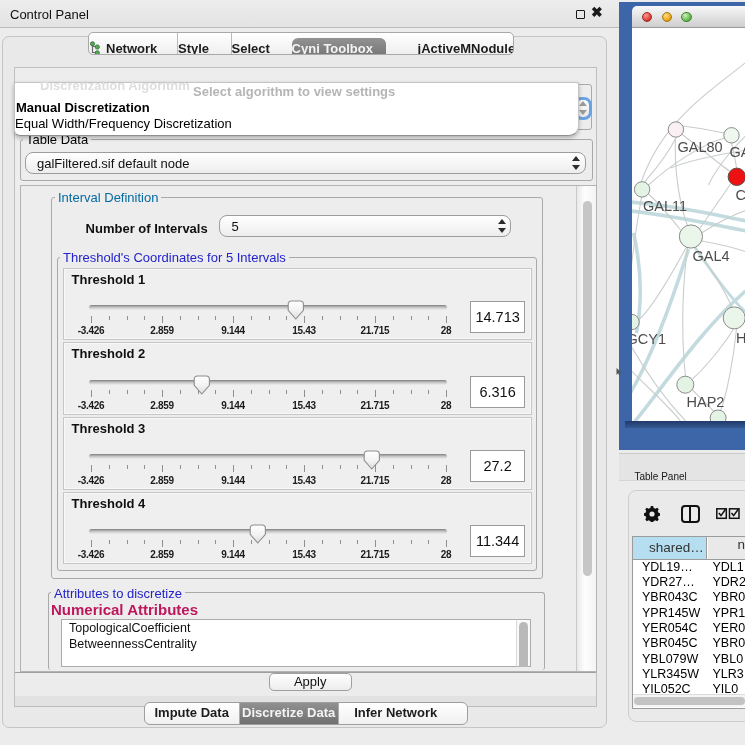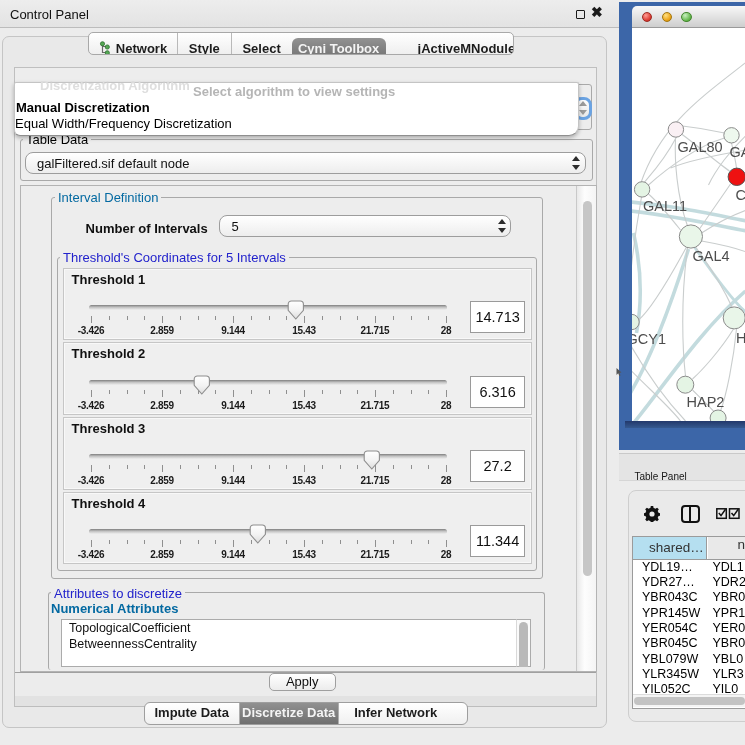--- a/index.html
+++ b/index.html
@@ -12,21 +12,21 @@
 #tbar .t { position:absolute; left:10px; top:7px; font-size:13px; color:#111; }
 #float { position:absolute; left:576px; top:10px; width:9px; height:9px; border:1.6px solid #1a1a1a; border-radius:1px; }
 #close { position:absolute; left:591px; top:4px; font-size:14px; font-weight:bold; color:#1a1a1a; }
 
 
 #outer { position:absolute; left:2px; top:36px; width:605px; height:692px; background:#e9e9e9; border:1px solid #c5c5c5; border-radius:7px; }
 #inner { position:absolute; left:13.5px; top:67px; width:583px; height:640px; background:#ededed; border:1px solid #bfbfbf; }
 
 
 #toptabs { position:absolute; left:88px; top:31.6px; height:23px; border:1px solid #a8a8a8; border-radius:5px; background:linear-gradient(#ffffff,#efefef); display:flex; align-items:center; font-size:13px; font-weight:bold; color:#1c1c1c; overflow:hidden; }
-#toptabs .seg { height:23px; line-height:22px; text-align:center;margin-top:12px; }
+#toptabs .seg { height:23px; line-height:22px; text-align:left;margin-top:12px; }
 #toptabs .div { width:1px; height:23px; background:#b9b9b9; }
 .darkseg { background:linear-gradient(#929292,#6e6e6e); color:#f4f4f4; }
 
 
 .gbox { position:absolute; border:1px solid #a9a9a9; border-radius:3px; }
 .glab { position:absolute; font-size:13px; background:#ededed; padding:0 3px; white-space:nowrap; }
 
 
 .combo { position:absolute; background:linear-gradient(#ffffff,#ededed); border:1px solid #9d9d9d; border-radius:8px; font-size:13px; color:#101010; }
 .combo .ctext { position:absolute; left:11px; top:50%; transform:translateY(-50%); }
@@ -49,21 +49,21 @@
 .vbox { position:absolute; left:470.1px; width:55px; height:32px; background:#ffffff; border:1px solid #9a9a9a; font-size:14.5px; color:#101010; text-align:center; line-height:30px; }
 
 
 #nlist { position:absolute; left:61px; top:619px; width:455px; height:48px; background:#ffffff; border:1px solid #ababab; border-right:none; font-size:12.5px; color:#101010; overflow:hidden; }
 #nlist div { padding-left:7px; height:16.3px; line-height:16.3px; }
 #lsb { position:absolute; left:516px; top:619px; width:14.5px; height:48px; background:#fafafa; border:1px solid #ababab; border-left:1px solid #d9d9d9; }
 #lsbthumb { position:absolute; left:518.5px; top:621.5px; width:9.5px; height:45px; background:#b9b9b9; border-radius:4.5px 4.5px 0 0; }
 
 
 #applybar { position:absolute; left:14.5px; top:672px; width:581px; height:24px; background:#ececec; border-top:1px solid #a0a0a0; }
-#applybtn { position:absolute; left:268.7px; top:672.5px; width:67px; height:18px; background:linear-gradient(#ffffff,#ececec); border:1px solid #9f9f9f; border-radius:5px; font-size:13px; color:#101010; text-align:center; line-height:16px; }
+#applybtn { position:absolute; left:268.7px; top:672.5px; width:83px; height:18px; background:linear-gradient(#ffffff,#ececec); border:1px solid #9f9f9f; border-radius:5px; font-size:13px; color:#101010; text-align:center; line-height:16px; }
 #band { position:absolute; left:14.5px; top:696px; width:581px; height:10.5px; background:#e2e2e2; border-bottom:1px solid #bdbdbd; }
 
 
 #bottabs { position:absolute; left:143.7px; top:701.5px; height:23px; border:1px solid #9e9e9e; border-radius:6px; background:linear-gradient(#ffffff,#f0f0f0); display:flex; align-items:center; font-size:13px; font-weight:bold; color:#1c1c1c; overflow:hidden; }
 #bottabs .seg { height:23px; line-height:21px; text-align:center; }
 #bottabs .div { width:1px; height:23px; background:#aeaeae; }
 
 
 #popup { position:absolute; left:14px; top:82px; width:564.6px; height:54.3px; background:#ffffff; border:1px solid #c4c4c4; border-bottom:1.5px solid #8f8f8f; border-radius:2px 2px 10px 6px; box-shadow:0 2px 4px rgba(0,0,0,0.28); }
 #ghost1 { position:absolute; left:40px; top:78px; font-size:13px; font-weight:bold; color:#dedede; }
@@ -302,21 +302,21 @@
           <stop offset="0.55" stop-color="#f2f2f2"></stop>
           <stop offset="1" stop-color="#dddddd"></stop>
         </linearGradient>
       </defs>
 <path d="M1.2,4.2 a3.2,3.2 0 0 1 3.2,-3.2 h8.8 a3.2,3.2 0 0 1 3.2,3.2 v6.2 L8.8,19 L1.2,10.4 Z" fill="url(#thg491)" stroke="#8d8d8d" stroke-width="1.1"></path>
     </svg>
   <div class="vbox" style="top:525.0px">11.344</div>
 
 <div class="gbox" style="left:47.5px;top:592.3px;width:497px;height:78px;border-bottom:none;"></div>
 <div class="glab" style="left:51px;top:585.5px;color:#2222cc;">Attributes to discretize</div>
-<div class="abs" style="left:51px;top:600.5px;font-size:13px;font-weight:bold;color:#0369a1;">Numerical Attributes</div>
+<div class="abs" style="left:51px;top:600.5px;font-size:15px;font-weight:bold;color:#be185d;">Numerical Attributes</div>
 <div id="nlist">
       <div>TopologicalCoefficient</div>
       <div>BetweennessCentrality</div>
     </div>
 <div id="lsb"></div>
     <div id="lsbthumb"></div>
 
 <div id="applybar"></div>
 <div id="applybtn">Apply</div>
 <div id="band"></div>

